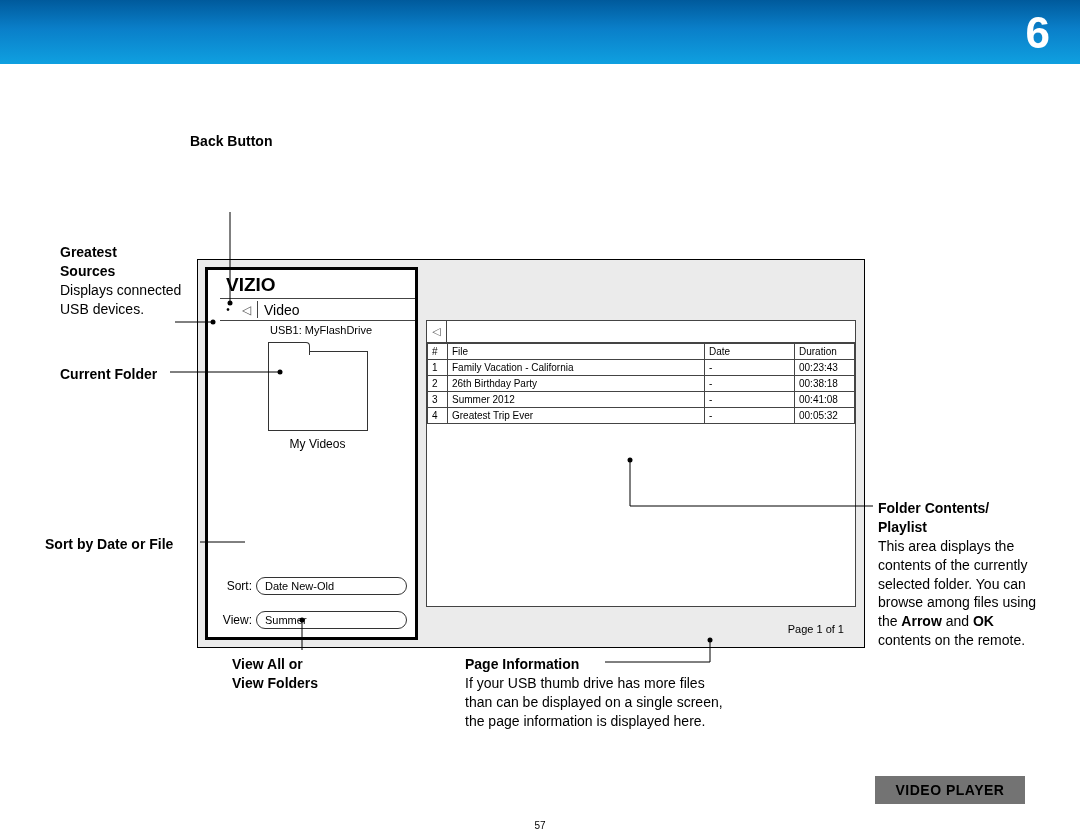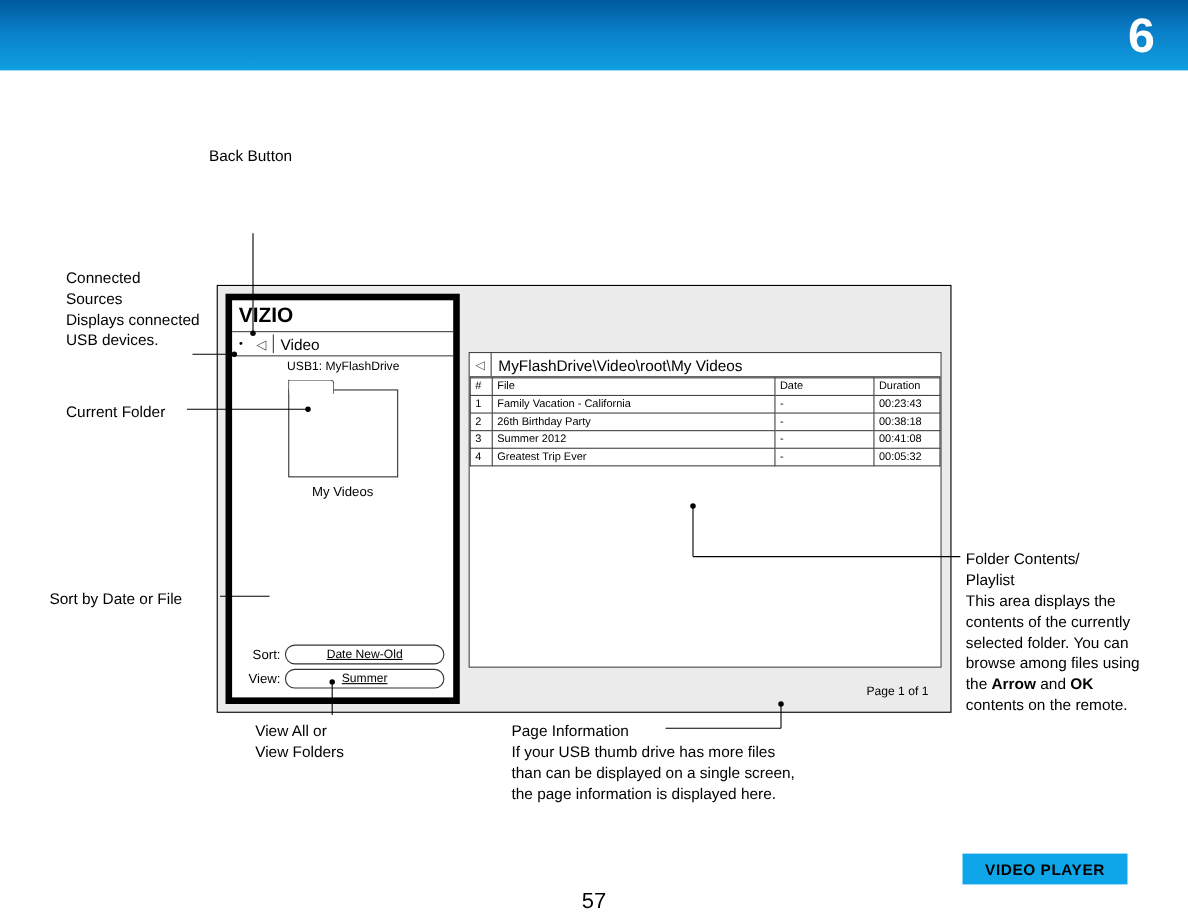--- a/index.html
+++ b/index.html
@@ -23,27 +23,27 @@
     color: #fff;
     font-size: 44px;
     font-weight: bold;
     font-family: "Century Gothic", Arial, sans-serif;
   }
   .page-number {
     position: absolute;
     bottom: 3px;
     left: 0; right: 0;
     text-align: center;
-    font-size: 20px;
+    font-size: 10px;
   }
   .caption-box {
     position: absolute;
     bottom: 30px;
     right: 55px;
-    background: #0ea5e9;
+    background: #737373;
     padding: 6px 14px;
     font-weight: bold;
     font-size: 14px;
     letter-spacing: 0.5px;
     width: 150px;
     text-align: center;
   }
 
   
   .screenshot {
@@ -54,21 +54,22 @@
     height: 389px;
     background: #ebebeb;
     border: 1px solid #000;
   }
   .left-pane {
     position: absolute;
     top: 7px; left: 7px;
     width: 213px;
     bottom: 7px;
     background: #fff;
-    border: 6px solid #000000;
+    border: 3px solid #000000;
+    padding-left: 12px;
   }
   .right-pane {
     position: absolute;
     top: 60px;
     left: 228px;
     width: 430px;
     bottom: 40px;
     background: #fff;
     border: 1px solid #444;
   }
@@ -142,30 +143,29 @@
   .folder-label {
     font-size: 12px;
   }
   .sort-view-block {
     position: absolute;
     bottom: 8px;
     left: 8px;
     right: 8px;
     font-size: 12px;
   }
-  .sv-row { display:flex; align-items:center; margin-top:4px; }
+  .sv-row { display:flex; align-items:center; margin-top:16px; }
   .sv-label { width:40px; text-align:right; padding-right:4px; }
   .sv-pill {
     flex:1;
     border:1px solid #333;
     border-radius: 10px;
     padding: 2px 8px;
-    text-align:center;
+    text-align:left;
     font-size:11px;
-    text-decoration:underline;
   }
 
   
   .breadcrumb-row {
     display:flex; align-items:center;
     border-bottom:1px solid #444;
     font-size:14px;
     height:22px;
   }
   .breadcrumb-row .back-cell {
@@ -197,21 +197,21 @@
     font-size: 11px;
   }
 
   
   .callout {
     position: absolute;
     font-size: 14px;
     line-height: 1.35;
     max-width: 180px;
   }
-  .callout .title { font-weight: normal; }
+  .callout .title { font-weight: bold; }
 
   
   svg.leaders {
     position:absolute;
     top:0; left:0;
     width:1080px; height:834px;
     pointer-events:none;
   }
   svg.leaders line { stroke:#000; stroke-width:1; }
   svg.leaders circle { fill:#000; }
@@ -243,21 +243,20 @@
       <div class="sv-row">
         <span class="sv-label">View:</span>
         <span class="sv-pill">Summer</span>
       </div>
     </div>
   </div>
 
   <div class="right-pane">
     <div class="breadcrumb-row">
       <span class="back-cell">◁</span>
-      <span class="path-cell">MyFlashDrive\Video\root\My Videos</span>
     </div>
     <table class="file-table">
       <thead>
         <tr>
           <th class="col-idx">#</th>
           <th>File</th>
           <th class="col-date">Date</th>
           <th class="col-dur">Duration</th>
         </tr>
       </thead>
@@ -290,21 +289,21 @@
     </table>
   </div>
   <div class="page-info">Page 1 of 1</div>
 </div>
 
 <div class="callout" style="top:132px; left:190px; max-width:170px">
   <div class="title">Back Button</div>
 </div>
 
 <div class="callout" style="top:243px; left:60px; max-width:135px">
-  <div class="title">Connected</div>
+  <div class="title">Greatest</div>
   <div class="title">Sources</div>
   <div>Displays connected USB devices.</div>
 </div>
 
 <div class="callout" style="top:365px; left:60px">
   <div class="title">Current Folder</div>
 </div>
 
 <div class="callout" style="top:535px; left:45px">
   <div class="title">Sort by Date or File</div>

